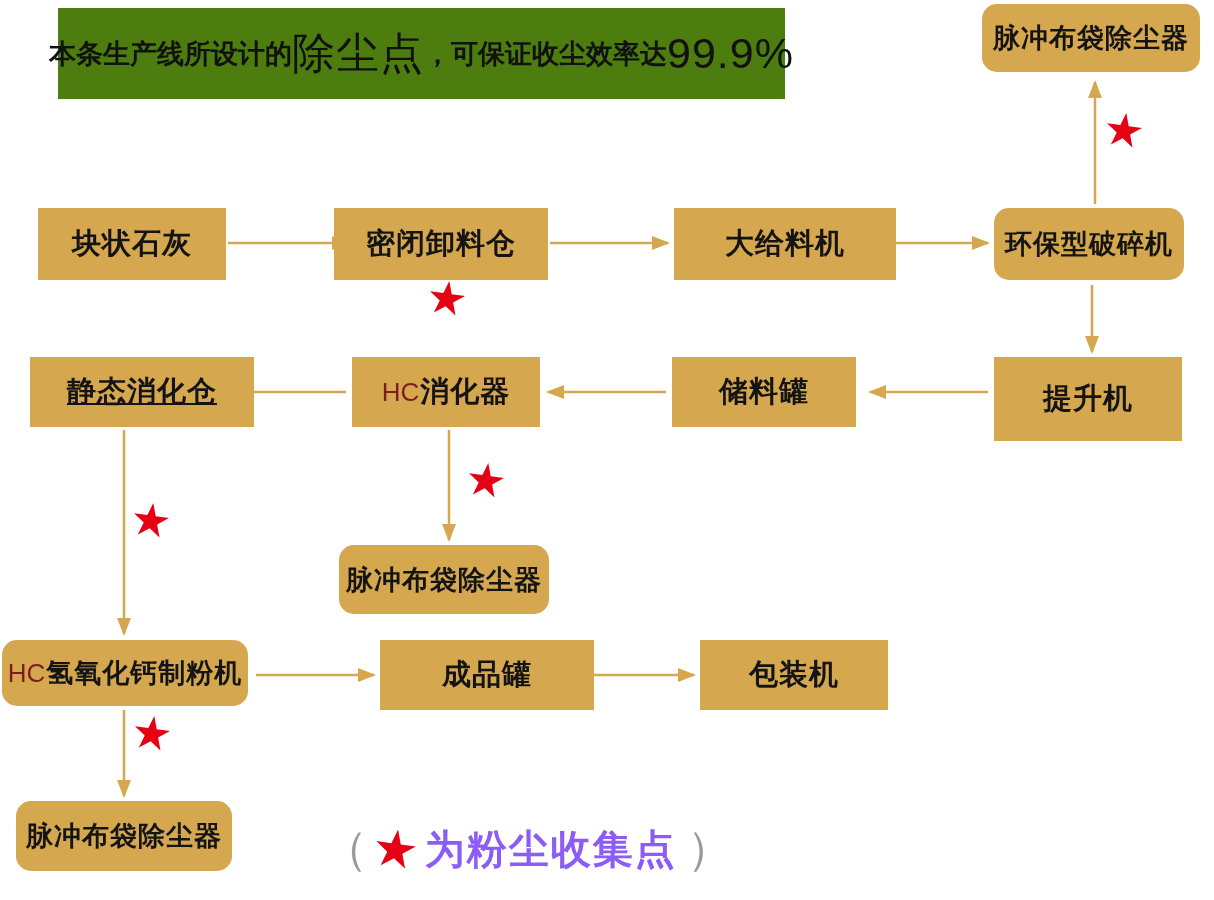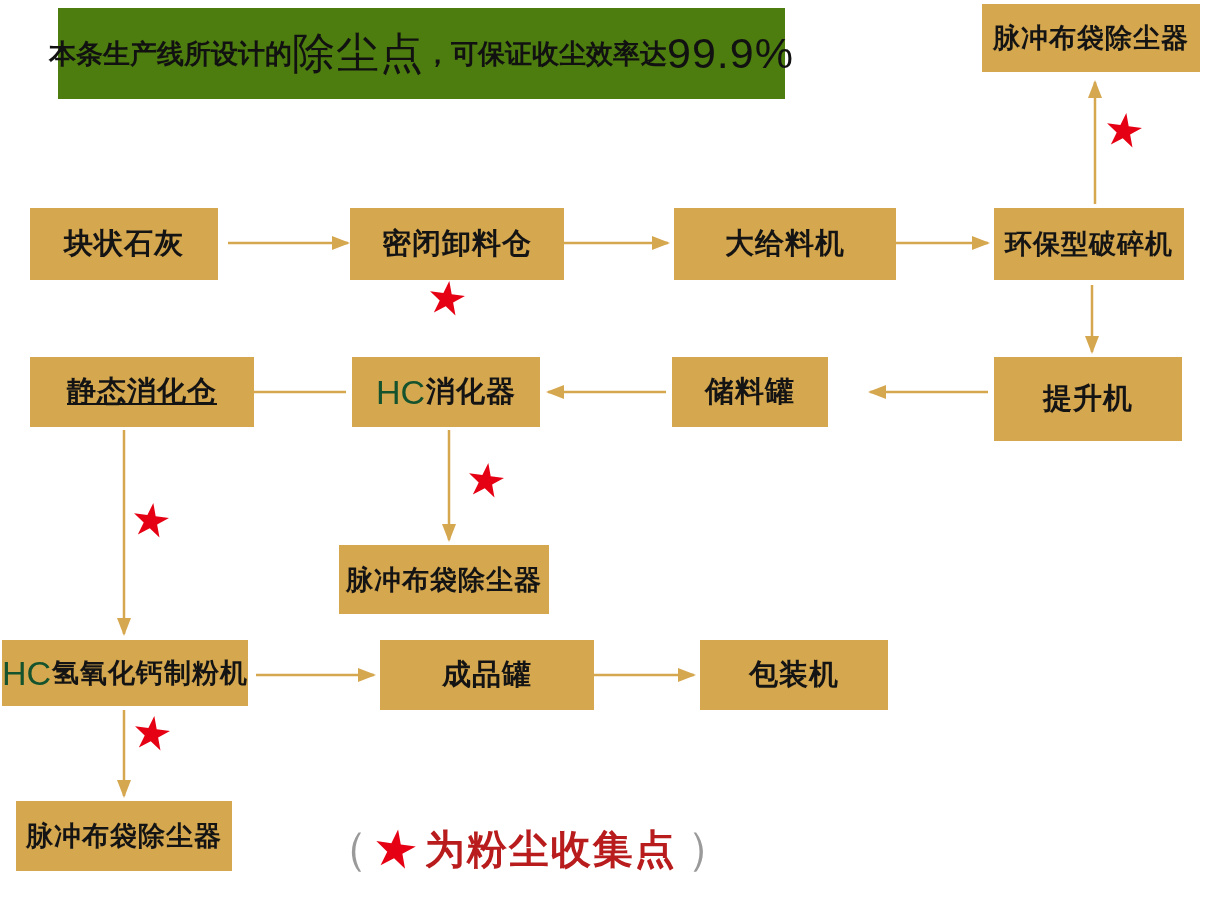--- a/index.html
+++ b/index.html
@@ -26,27 +26,27 @@
     display: flex;
     align-items: center;
     justify-content: center;
     color: #141414;
     font-weight: bold;
     font-size: 29px;
     letter-spacing: 1px;
     white-space: nowrap;
   }
   .node .hc-prefix {
-    color: #14532d;
+    color: #7f1d1d;
     font-weight: normal;
-    font-size: 34px;
+    font-size: 26px;
     letter-spacing: 0;
     margin-right: 1px;
   }
-  .node.small-text { font-size: 27px; }
+  .node.small-text { font-size: 27px; border-radius: 15px; }
   .banner {
     position: absolute;
     left: 18px; top: 8px;
     width: 727px; height: 91px;
     background: #4d7c0f;
     display: flex;
     align-items: center;
     justify-content: center;
     color: #111111;
     white-space: nowrap;
@@ -74,21 +74,21 @@
     font-weight: normal;
   }
   .legend .legend-star {
     color: #E60013;
     font-size: 52px;
     line-height: 1;
     margin: 0 6px 0 4px;
     transform: rotate(8deg);
   }
   .legend .legend-text {
-    color: #b91c1c;
+    color: #8b5cf6;
     font-size: 40px;
     font-weight: bold;
     letter-spacing: 2px;
     margin-right: 10px;
   }
 </style>
 </head>
 <body>
 
 <div class="canvas">
@@ -118,41 +118,41 @@
     <span class="b-normal">本条生产线所设计的</span>
       <span class="b-big">除尘点</span>
       <span class="b-normal">，可保证收尘效率达</span>
       <span class="b-big">99.9%</span>
   </div>
 
   <div class="node small-text" style="left:982px; top:4px;  width:218px; height:68px;">
     <span>脉冲布袋除尘器</span>
   </div>
 
-  <div class="node" style="left:30px;  top:208px; width:188px; height:72px;">
+  <div class="node" style="left:38px;  top:208px; width:188px; height:72px;">
     <span>块状石灰</span>
   </div>
-  <div class="node" style="left:350px; top:208px; width:214px; height:72px;">
+  <div class="node" style="left:334px; top:208px; width:214px; height:72px;">
     <span>密闭卸料仓</span>
   </div>
   <div class="node" style="left:674px; top:208px; width:222px; height:72px;">
     <span>大给料机</span>
   </div>
   <div class="node small-text" style="left:994px; top:208px; width:190px; height:72px;justify-content:center;">
     <span>环保型破碎机</span>
   </div>
 
   <div class="node" style="left:30px;  top:357px; width:224px; height:70px;text-decoration:underline;">
     <span>静态消化仓</span>
   </div>
   <div class="node" style="left:352px; top:357px; width:188px; height:70px;">
     <span class="hc-prefix">HC</span>
       <span>消化器</span>
   </div>
-  <div class="node" style="left:672px; top:357px; width:156px; height:70px;">
+  <div class="node" style="left:672px; top:357px; width:184px; height:70px;">
     <span>储料罐</span>
   </div>
   <div class="node" style="left:994px; top:357px; width:188px; height:84px;">
     <span>提升机</span>
   </div>
 
   <div class="node small-text" style="left:339px; top:545px; width:210px; height:69px;">
     <span>脉冲布袋除尘器</span>
   </div>
 

